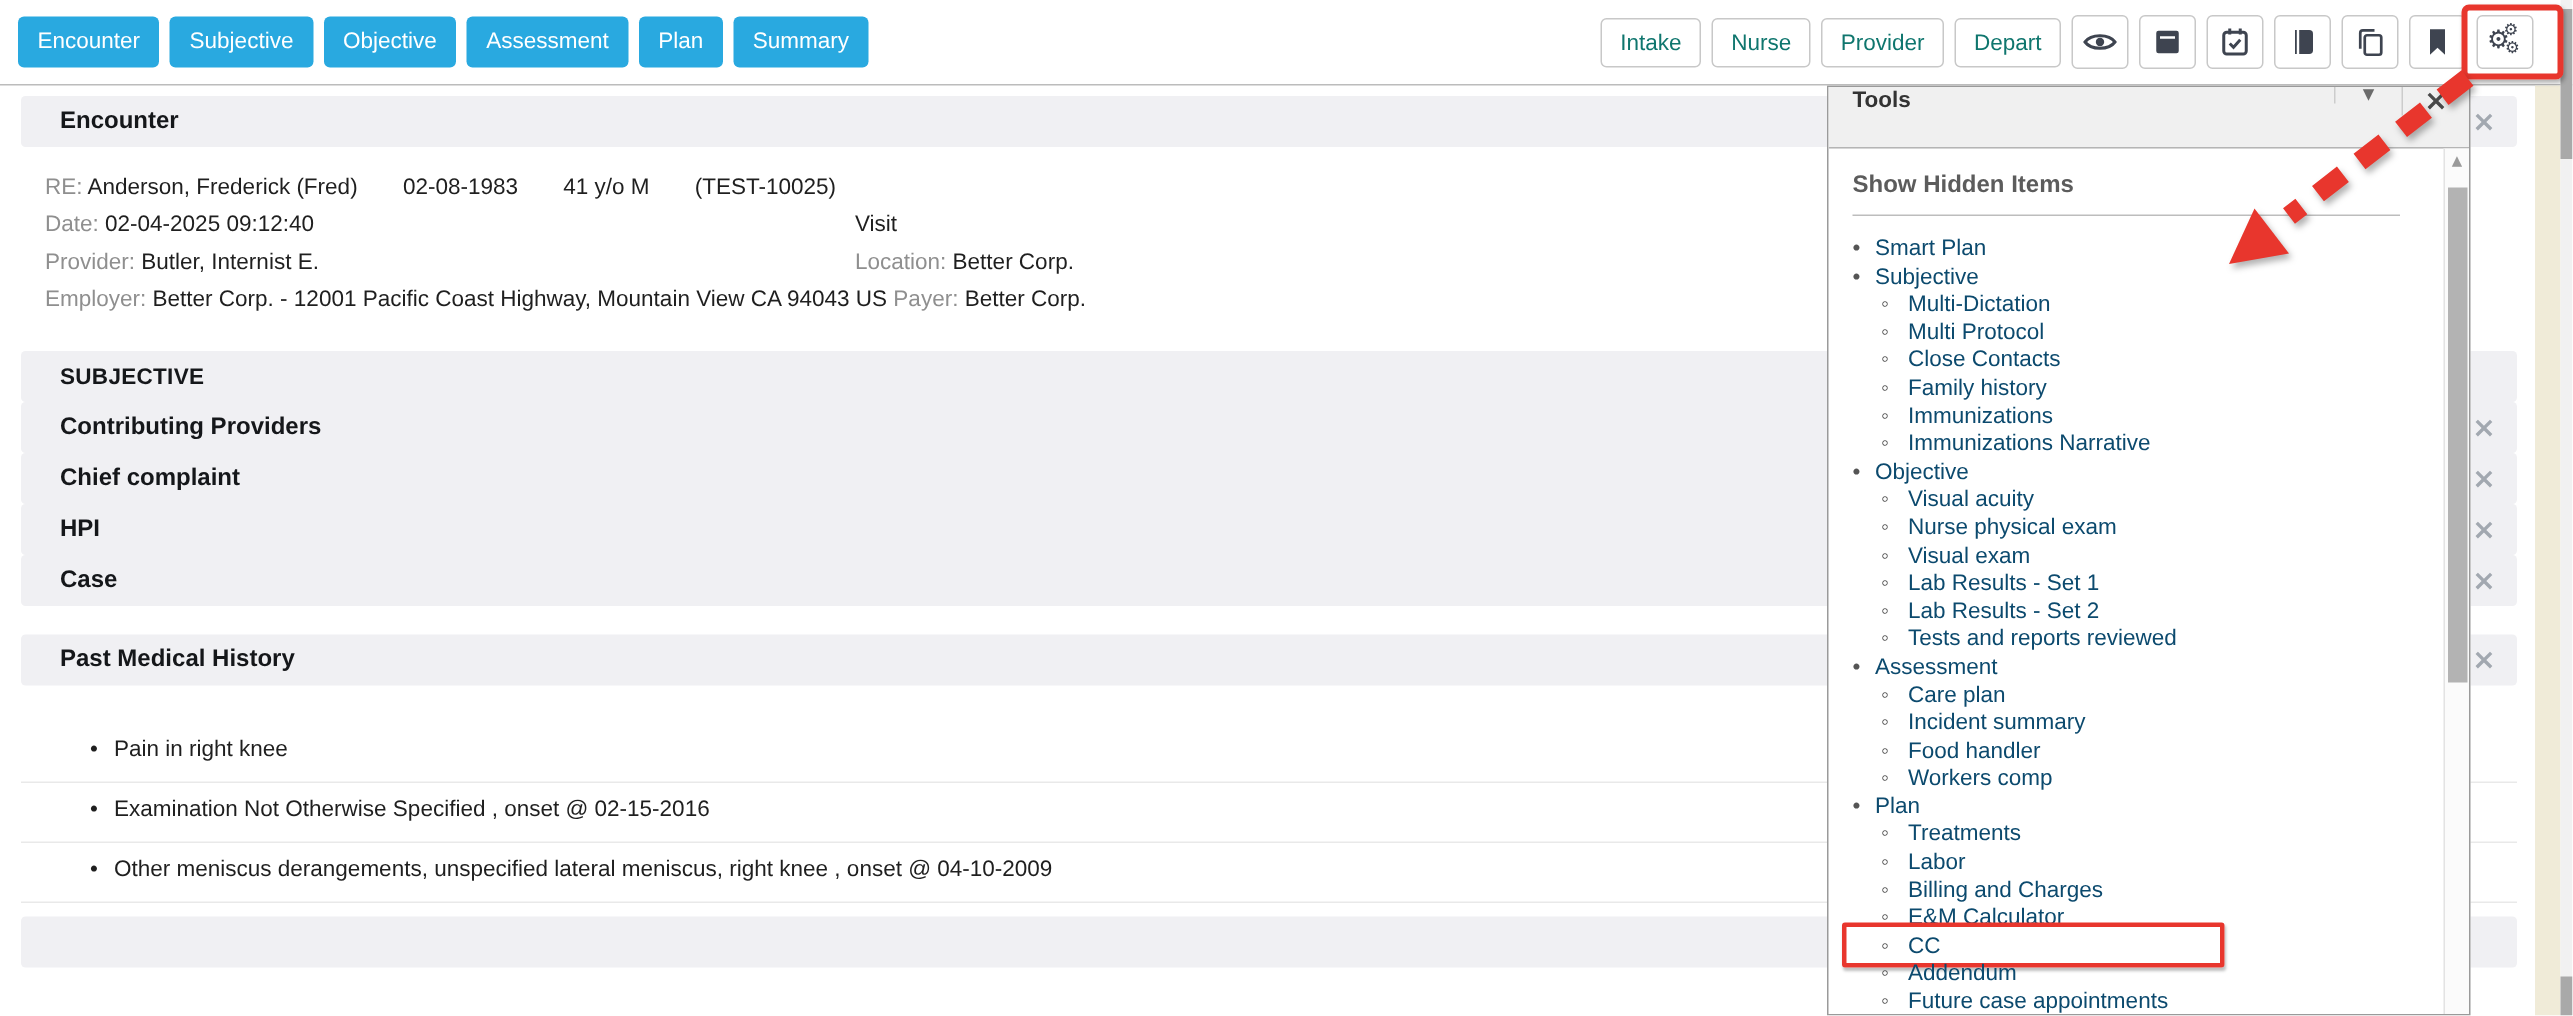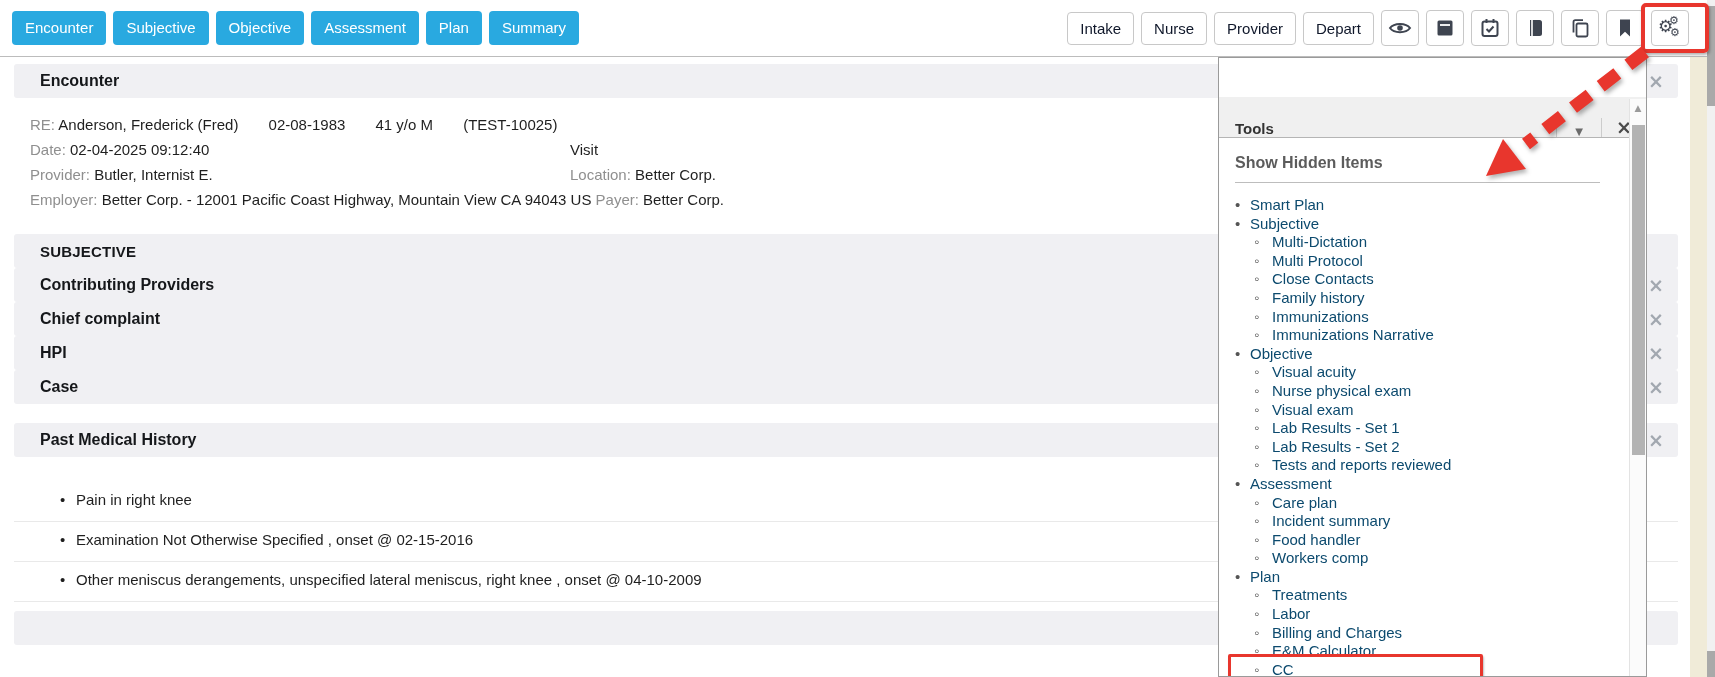--- a/index.html
+++ b/index.html
@@ -17,21 +17,21 @@
     padding:0 26px 0 12px;
   }
   .nav-group { display:flex; gap:7px; }
   .btn-blue {
     background:#29a9e0; color:#fff; border:none; border-radius:4px;
     font-family:inherit; font-size:15px; padding:8px 13px; height:34px; line-height:18px;
     cursor:pointer; white-space:nowrap;
   }
   .right-group { display:flex; gap:7px; align-items:center; }
   .btn-white {
-    background:#fff; color:#0f172a; border:1px solid #c8c8c8; border-radius:4px;
+    background:#fff; color:#0f766e; border:1px solid #c8c8c8; border-radius:4px;
     font-family:inherit; font-size:15px; padding:6px 12px; height:33px; cursor:pointer; white-space:nowrap;
   }
   .btn-icon {
     width:38px; height:36px; background:#fff; border:1px solid #c8c8c8; border-radius:4px;
     display:flex; align-items:center; justify-content:center; cursor:pointer; color:#3e4450;
   }
   .btn-icon svg { display:block; }
   .gear-glyphs { position:relative; width:24px; height:24px; }
   .gear-glyphs .g1 { position:absolute; left:0; top:2px; font-size:17px; line-height:17px; }
   .gear-glyphs .g2 { position:absolute; left:11px; top:-1px; font-size:11px; line-height:11px; }
@@ -68,21 +68,21 @@
   ul.pmh li::before { content:"•"; position:absolute; left:46px; top:0; color:#1f1f1f; }
   .bar-pastproc { margin-top:7px; }
 
   
   .tools-panel {
     position:absolute; left:1218px; top:57px; width:429px; height:620px;
     background:#fff; border:1px solid #9a9a9a; overflow:hidden; z-index:5;
   }
   .tools-header {
     height:41px; background:#f0f0f0; border-bottom:1px solid #b5b5b5;
-    display:flex; align-items:flex-end;margin-top:39px;
+    display:flex; align-items:flex-start;
   }
   .tools-title { flex:1; padding-left:16px; font-weight:bold; font-size:15px; color:#333; display:flex; align-items:center; }
   .hdr-btn {
     width:45px; border-left:1px solid #cccccc; display:flex; align-items:center; justify-content:center;
     cursor:pointer; background:#f0f0f0;
   }
   .hdr-caret { font-size:10px; color:#6b6b6b; font-family:"DejaVu Sans", sans-serif; }
   .hdr-x { font-size:19px; font-weight:bold; color:#4a4a4a; font-family:"DejaVu Sans", sans-serif; line-height:1; }
   .tools-body { padding:16px 46px 0 16px; position:relative; }
   .tools-heading { font-weight:bold; font-size:16px; color:#5c5c5c; }

